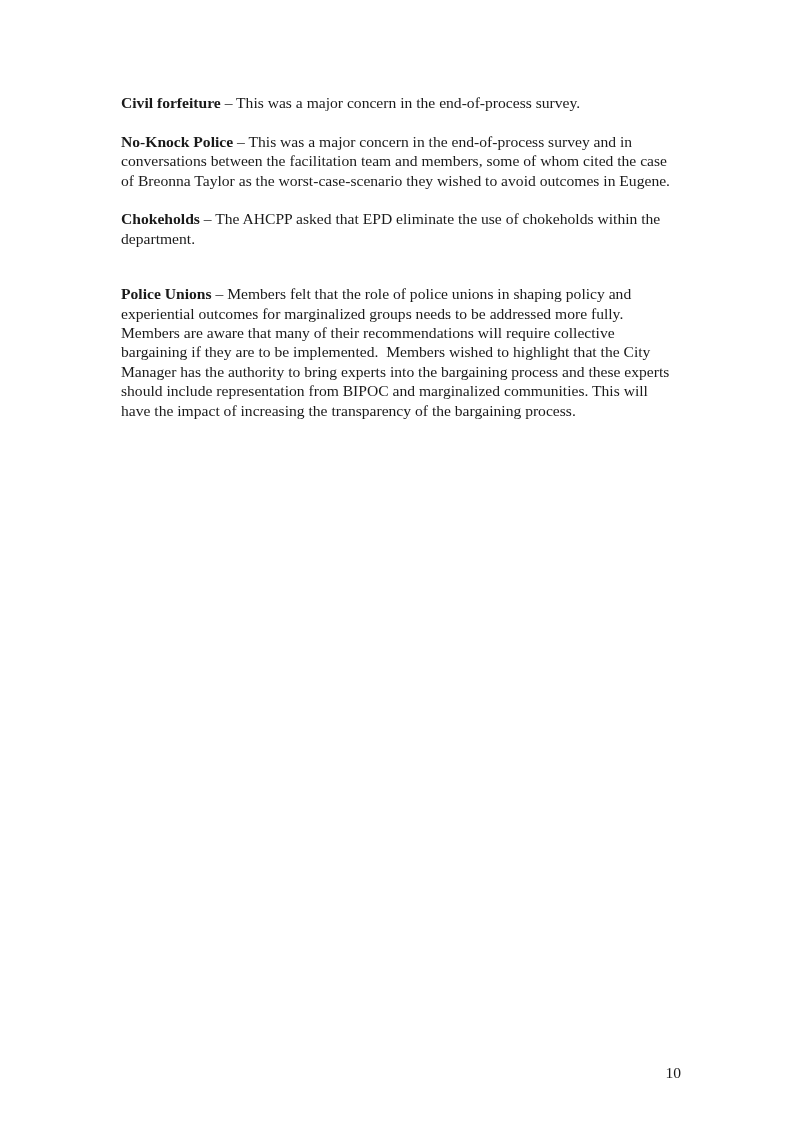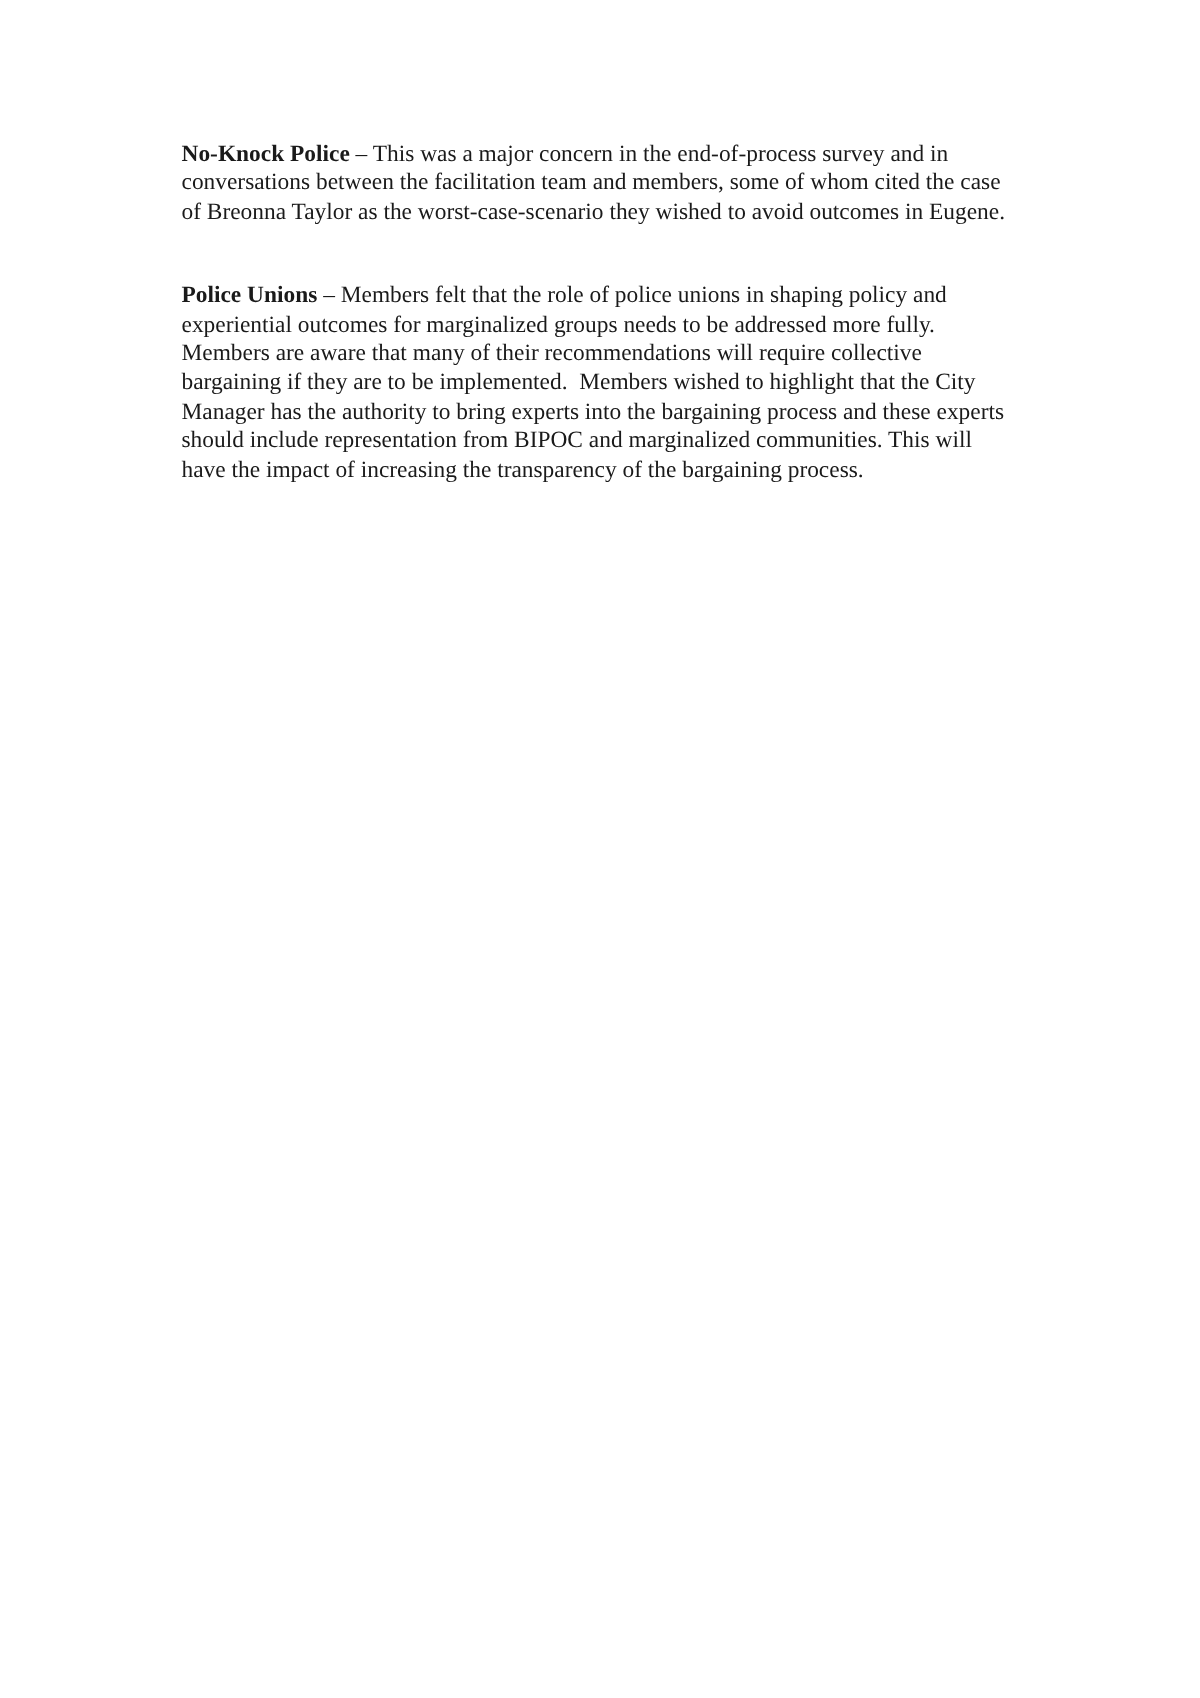--- a/index.html
+++ b/index.html
@@ -52,26 +52,33 @@
     line-height: 19.4px;
   }
 </style>
 </head>
 <body>
 
 <div class="doc-page">
 
   <div class="doc-body">
 
+    <p>
+      <span class="para-label">Civil forfeiture</span><span class="para-text"> – This was a major concern in the end-of-process survey.</span>
+    </p>
 
     <p>
       <span class="para-label">No-Knock Police</span><span class="para-text"> – This was a major concern in the end-of-process survey and in conversations between the facilitation team and members, some of whom cited the case of Breonna Taylor as the worst-case-scenario they wished to avoid outcomes in Eugene.</span>
     </p>
 
+    <p>
+      <span class="para-label">Chokeholds</span><span class="para-text"> – The AHCPP asked that EPD eliminate the use of chokeholds within the department.</span>
+    </p>
 
     <p>
       <span class="para-label">Police Unions</span><span class="para-text"> – Members felt that the role of police unions in shaping policy and experiential outcomes for marginalized groups needs to be addressed more fully. Members are aware that many of their recommendations will require collective bargaining if they are to be implemented.  Members wished to highlight that the City Manager has the authority to bring experts into the bargaining process and these experts should include representation from BIPOC and marginalized communities. This will have the impact of increasing the transparency of the bargaining process.</span>
     </p>
 
   </div>
 
+  <div class="page-footer">10</div>
 
 </div>
 
 </body></html>

